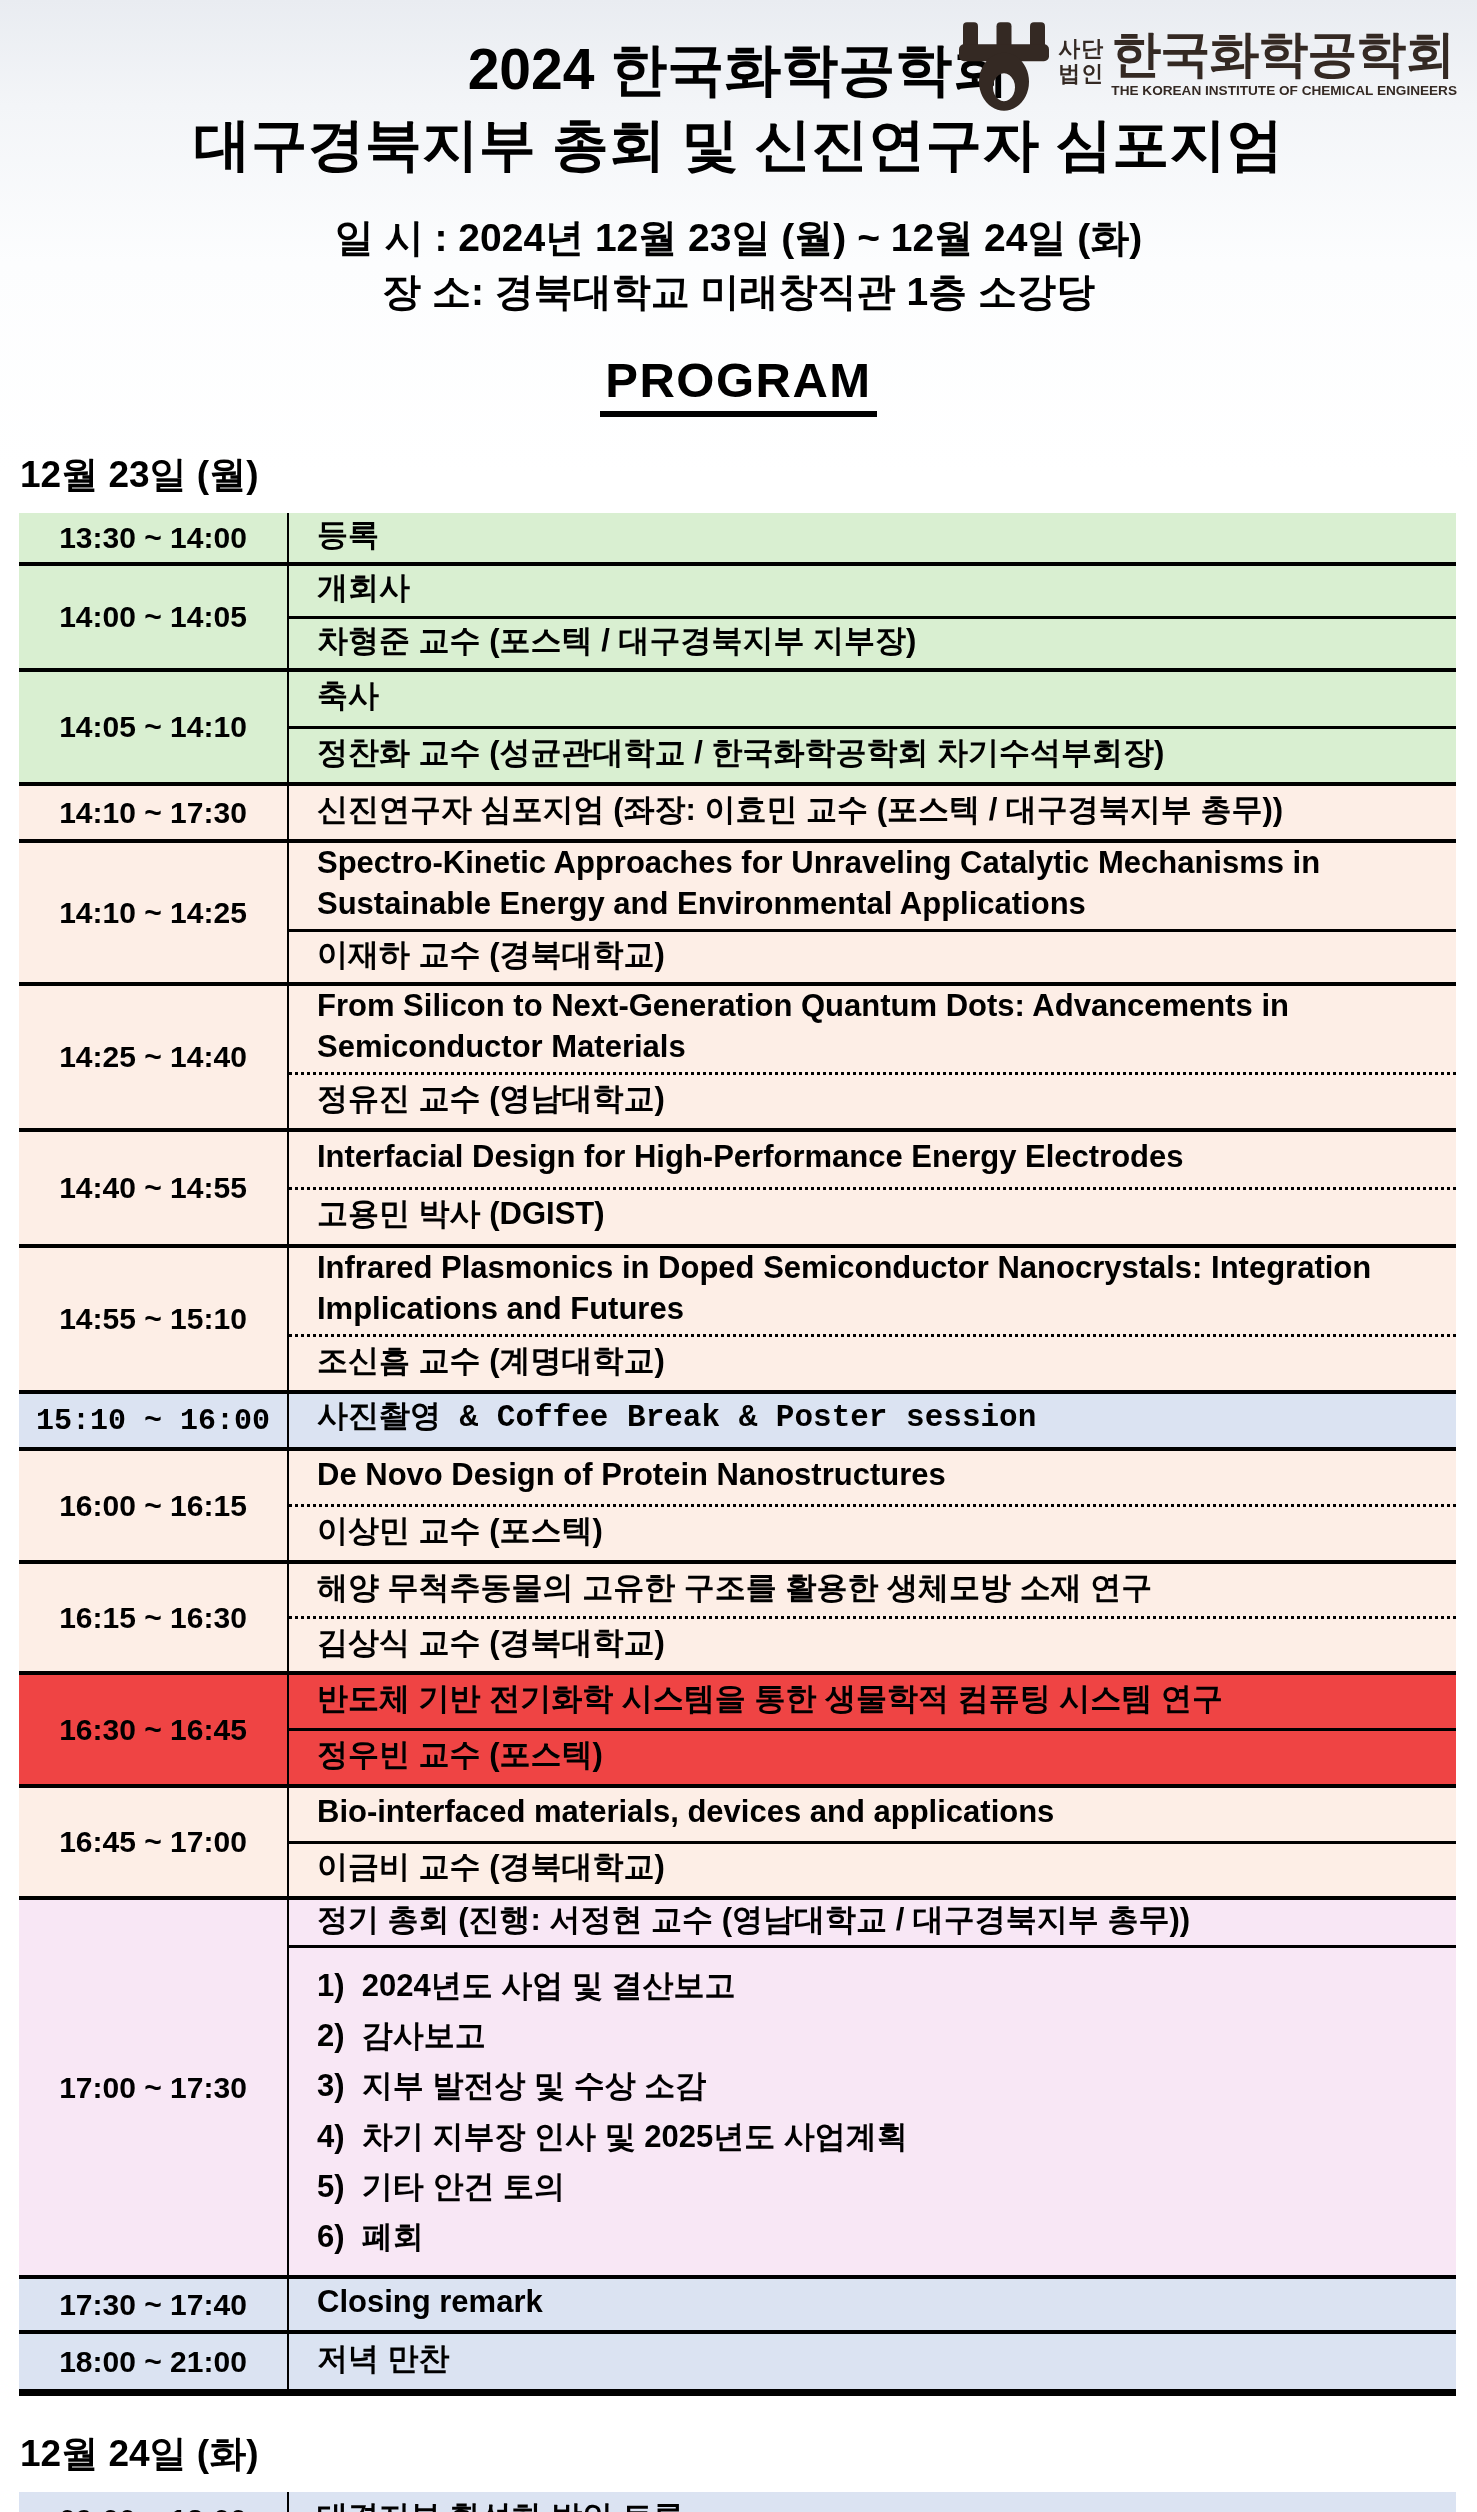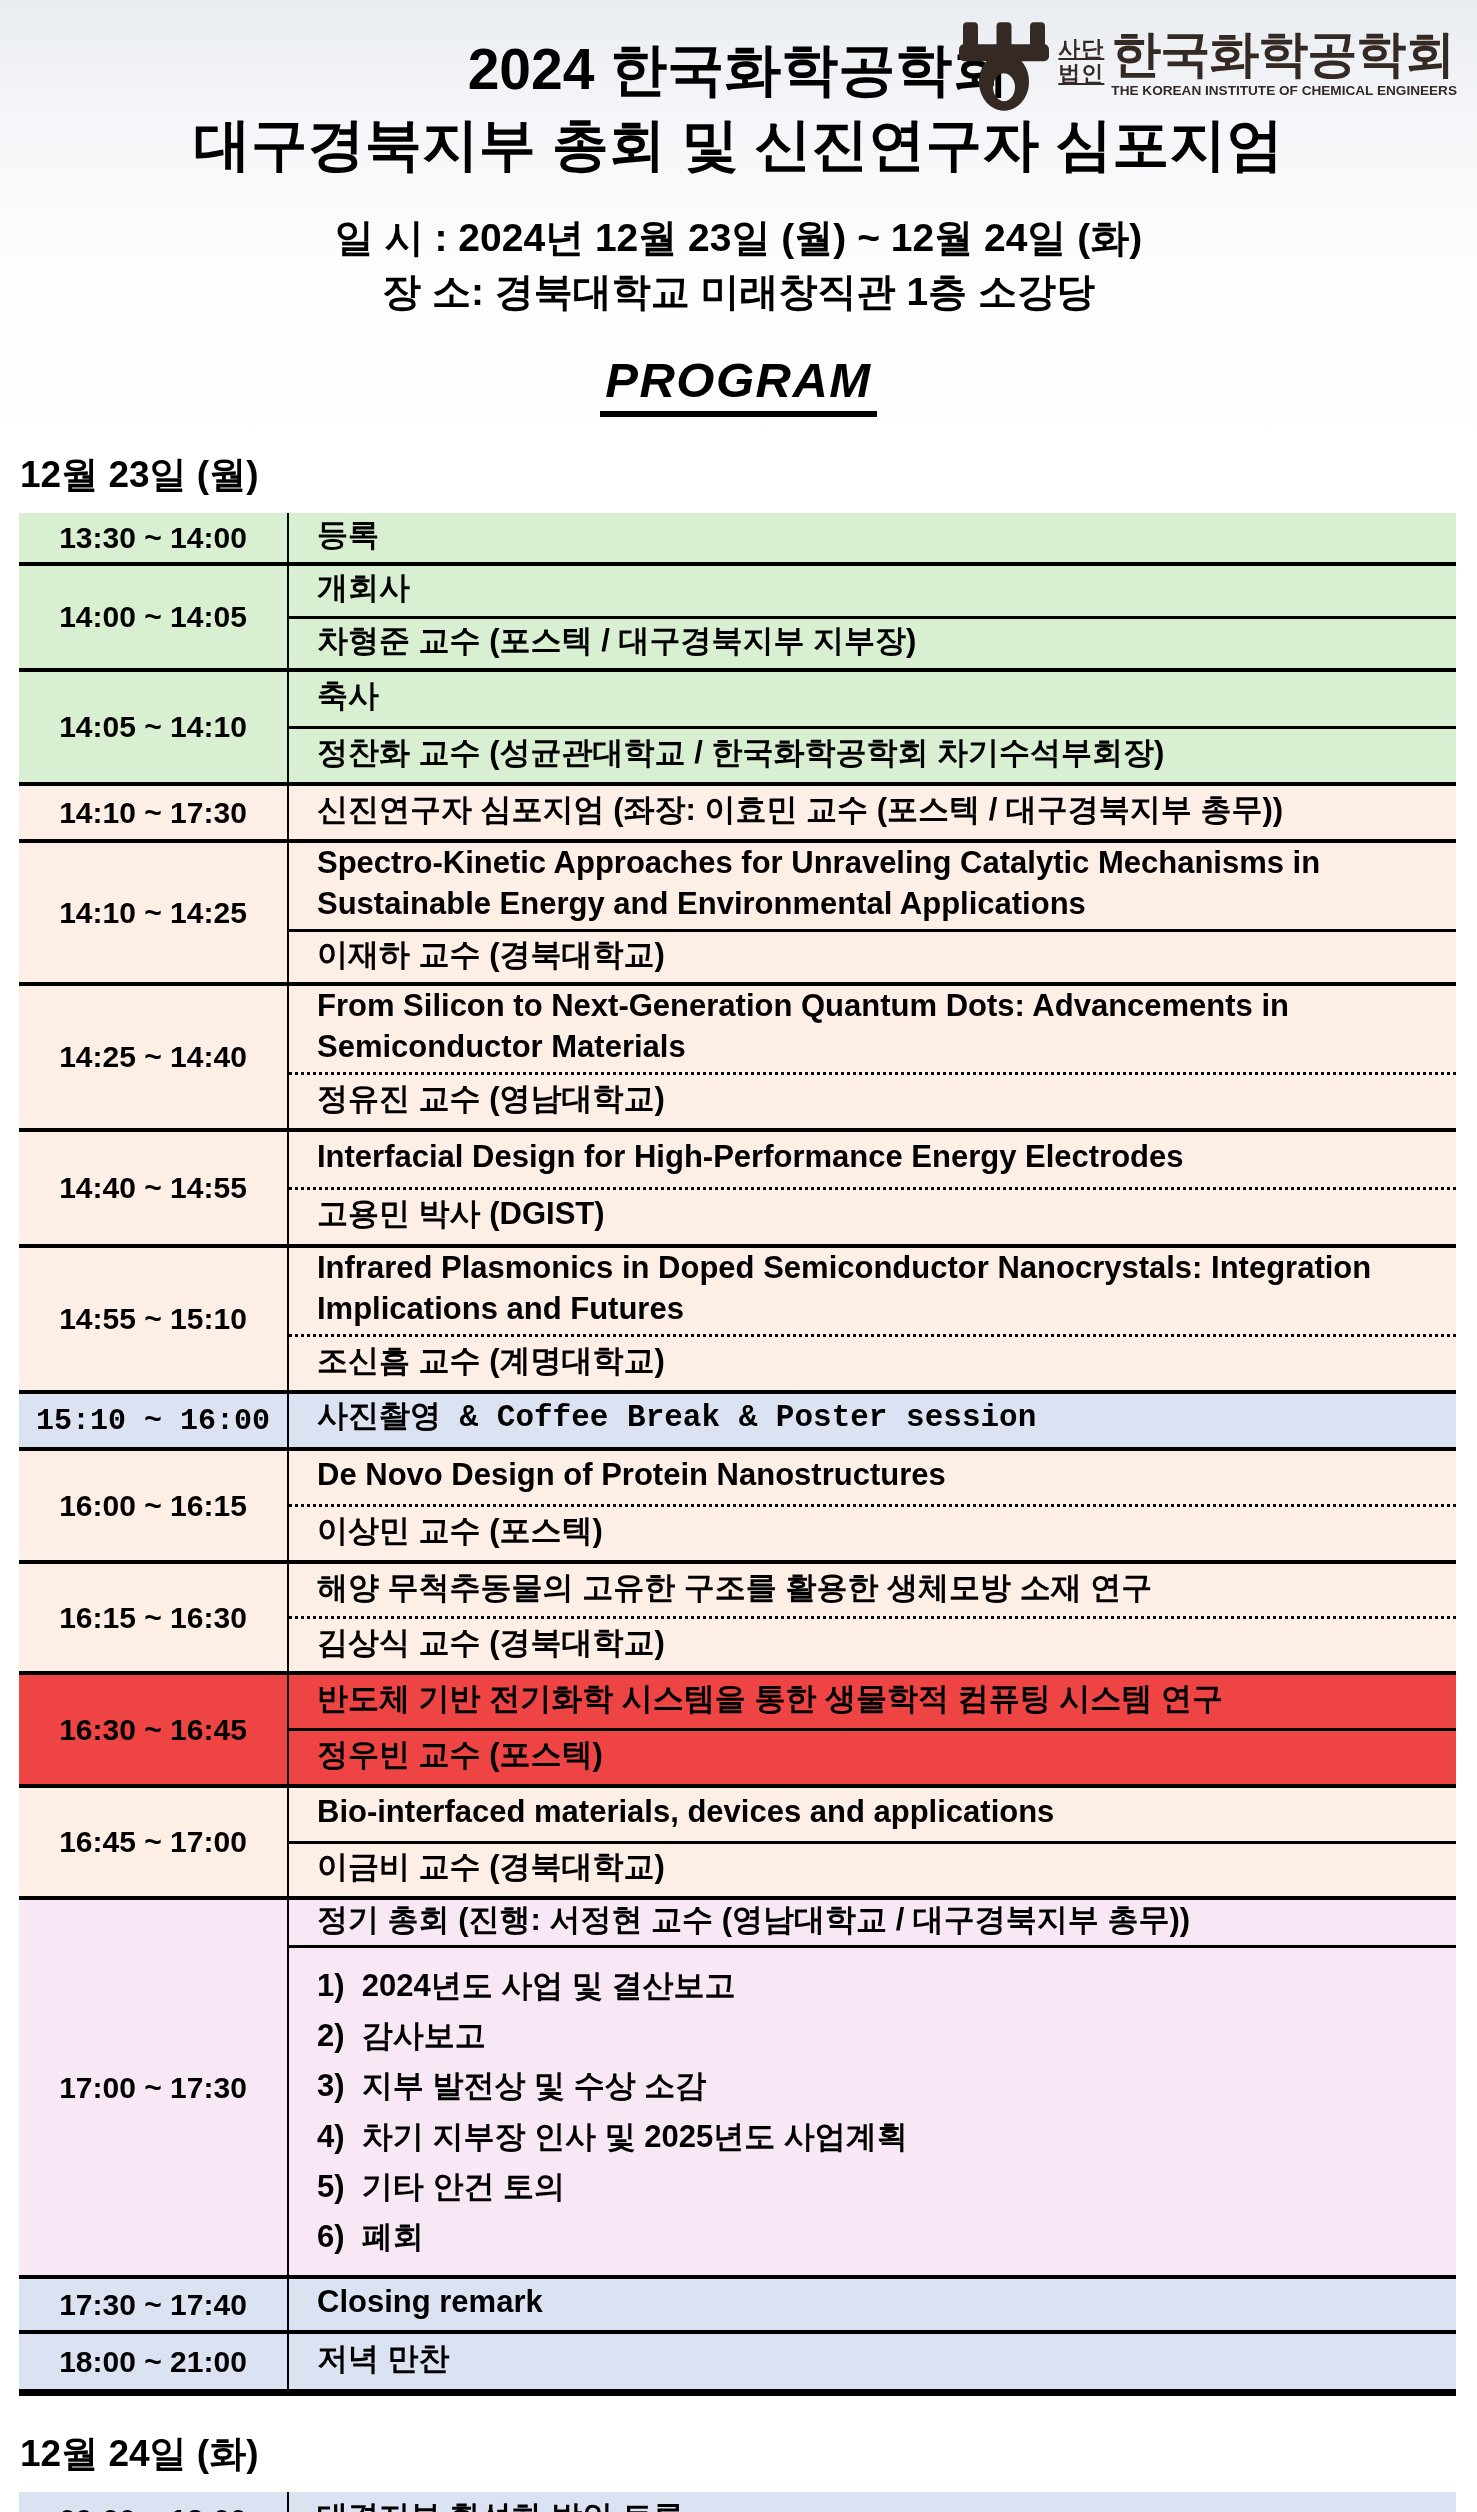--- a/index.html
+++ b/index.html
@@ -12,30 +12,30 @@
   }
   .page{padding:26px 0 0 0;}
 
   
   .logo{
     position:absolute;top:22px;right:20px;display:flex;align-items:flex-start;
     color:#342923;
   }
   .logo .mark{width:90px;height:103px;margin-right:9px;}
   .logo .assoc{display:flex;flex-direction:column;justify-content:flex-start;
-    font-size:22px;line-height:1.15;margin:14px 7px 0 0;letter-spacing:1px;text-decoration:underline;}
+    font-size:22px;line-height:1.15;margin:14px 7px 0 0;letter-spacing:1px;}
   .logo .org{display:flex;flex-direction:column;margin-top:7px;}
   .logo .org-kr{font-size:50px;line-height:1.0;letter-spacing:-1px;}
   .logo .org-en{font-size:13.6px;line-height:1.1;margin-top:5px;letter-spacing:0px;white-space:nowrap;}
 
   .title{ text-align:center;font-size:57px;line-height:1.32;letter-spacing:0px;margin-top:6px;}
   .info{ text-align:center;font-size:39px;line-height:1.38;margin-top:29px;}
   .program-wrap{text-align:center;margin-top:33px;}
   .program{display:inline-block;font-size:49px;letter-spacing:1.5px;
-    border-bottom:6.5px solid #000;padding:0 5px 3px 5px;font-style:italic;}
+    border-bottom:6.5px solid #000;padding:0 5px 3px 5px;}
 
   .day-heading{font-size:37px;margin:33px 0 13px 20px;}
 
   
   .sched{margin:0 21px 0 19px;border-bottom:7px solid #000;}
   .row{display:flex;}
   .row + .row{border-top:4px solid #000;}
   .time-cell{
     flex:0 0 268px;border-right:2px solid #000;
     display:flex;align-items:center;justify-content:center;

